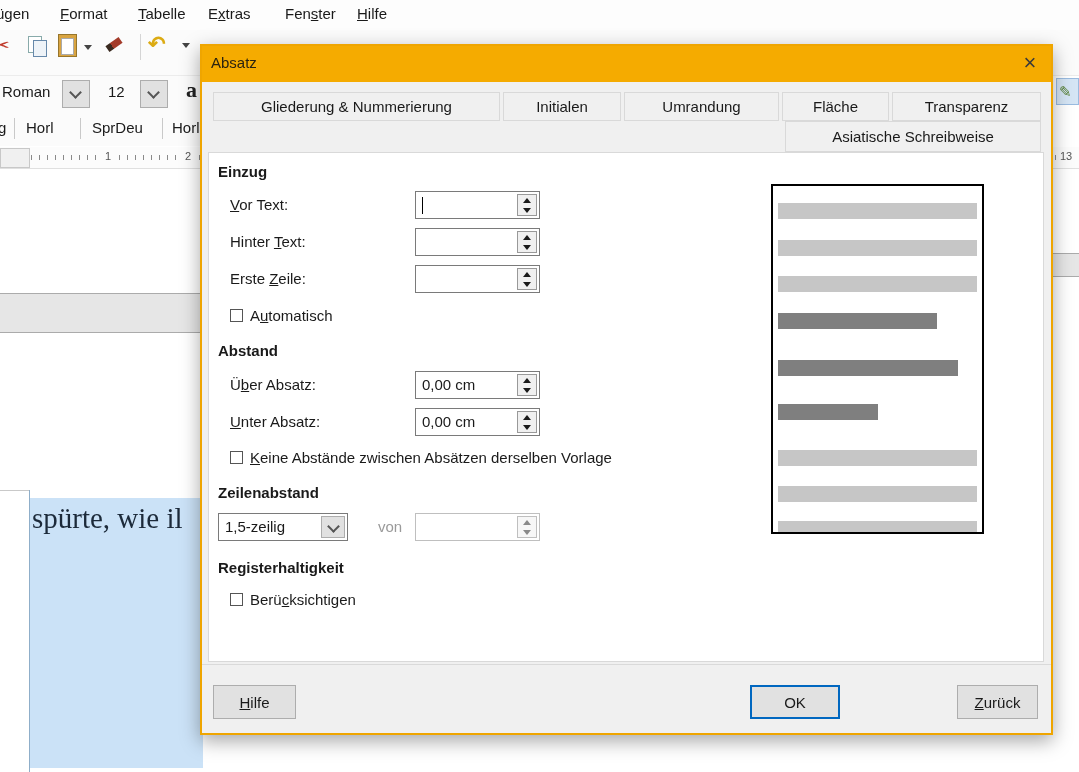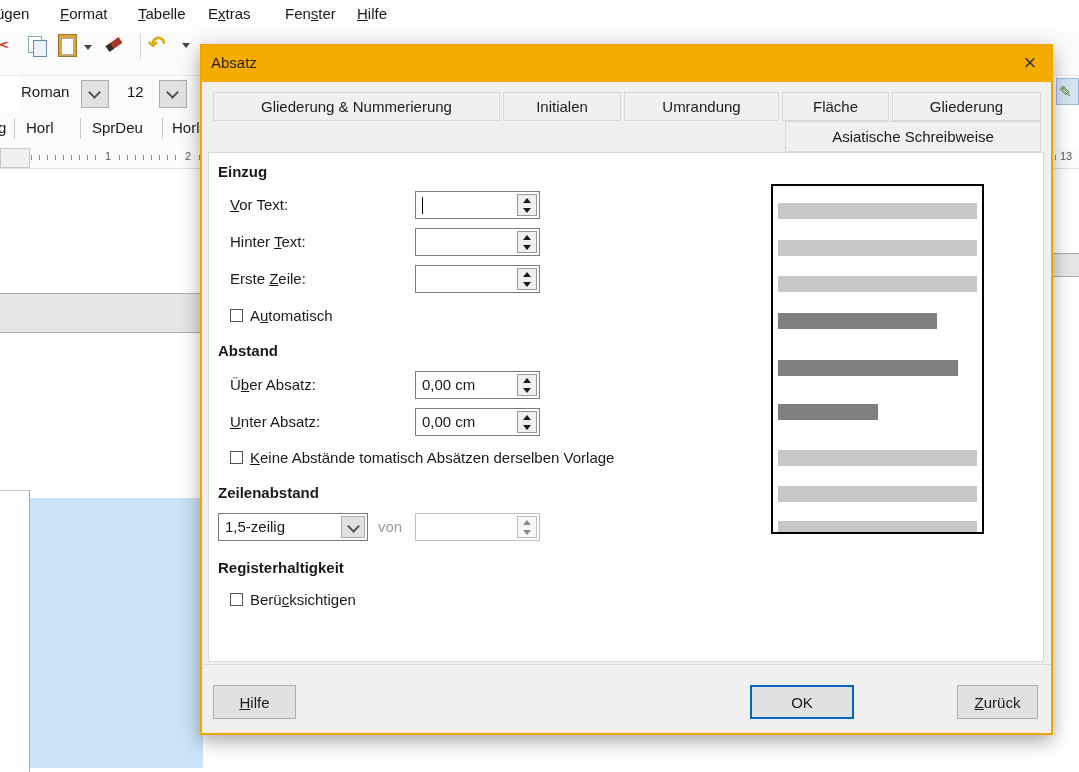--- a/index.html
+++ b/index.html
@@ -7,21 +7,21 @@
          font-family:"Liberation Sans",sans-serif;color:#1a1a1a;font-size:15px;}
   .abs{position:absolute;}
   .mn{text-decoration:underline;}
 
   
   #menubar{left:0;top:0;width:1079px;height:30px;background:#fdfdfd;}
   .menu-item{position:absolute;top:5px;white-space:nowrap;cursor:default;}
   #toolbar{left:0;top:30px;width:1079px;height:45px;background:#fbfbfb;border-bottom:1px solid #ececec;}
   .tb-sep{position:absolute;top:4px;width:1px;height:26px;background:#d5d5d5;}
   .caret-down{position:absolute;width:0;height:0;border-left:4px solid transparent;border-right:4px solid transparent;border-top:5px solid #444;}
-  #fontrow{left:0;top:76px;width:200px;height:37px;background:#fbfbfb;border-bottom:1px solid #ececec;margin-left:19px;}
+  #fontrow{left:0;top:76px;width:200px;height:37px;background:#fbfbfb;border-bottom:1px solid #ececec;}
   .combo-btn{position:absolute;width:26px;height:26px;background:#e1e1e1;border:1px solid #adadad;}
   .chev{position:absolute;width:7px;height:7px;border-right:2px solid #555;border-bottom:2px solid #555;transform:rotate(45deg);}
   #stylerow{left:0;top:113px;width:200px;height:33px;background:#fbfbfb;}
   .style-sep{position:absolute;top:5px;width:1px;height:21px;background:#c9c9c9;}
   
   #ruler{left:0;top:147px;width:1079px;height:21px;background:#fcfcfc;border-bottom:1px solid #e0e0e0;}
   #ruler .ticks{position:absolute;left:0;top:8px;width:1079px;height:5px;
       background:repeating-linear-gradient(to right,transparent 0,transparent 7px,#8a8a8a 7px,#8a8a8a 8px);}
   #ruler .zerobox{position:absolute;left:0;top:1px;width:28px;height:18px;background:#f0f0f0;border:1px solid #c8c8c8;}
   .ruler-num{position:absolute;top:3px;font-size:11px;color:#555;background:#fcfcfc;padding:0 2px;}
@@ -52,21 +52,21 @@
   .spin .val{position:absolute;left:6px;top:4px;}
   .spin-btns{position:absolute;right:2px;top:2px;width:20px;height:22px;background:#f0f0f0;border:1px solid #999;box-sizing:border-box;}
   .spin-half{position:absolute;left:0;width:18px;height:10px;display:flex;align-items:center;justify-content:center;}
   .tri-up{width:0;height:0;border-left:4px solid transparent;border-right:4px solid transparent;border-bottom:5px solid #1a1a1a;}
   .tri-down{width:0;height:0;border-left:4px solid transparent;border-right:4px solid transparent;border-top:5px solid #1a1a1a;}
   .spin.disabled{border-color:#bfbfbf;}
   .spin.disabled .tri-up{border-bottom-color:#8a8a8a;}
   .spin.disabled .tri-down{border-top-color:#8a8a8a;}
   .caret-line{position:absolute;left:6px;top:5px;width:1px;height:17px;background:#000;}
   .checkbox{position:absolute;width:13px;height:13px;background:#fff;border:1px solid #555;box-sizing:border-box;z-index:4;}
-  .combo{position:absolute;width:150px;height:28px;background:#fff;border:1px solid #7a7a7a;box-sizing:border-box;z-index:4;}
+  .combo{position:absolute;width:130px;height:28px;background:#fff;border:1px solid #7a7a7a;box-sizing:border-box;z-index:4;}
   .combo .val{position:absolute;left:6px;top:4px;white-space:nowrap;}
   .combo .btn{position:absolute;right:2px;top:2px;width:24px;height:22px;background:#e1e1e1;border:1px solid #adadad;box-sizing:border-box;}
   #preview{left:569px;top:138px;width:213px;height:350px;background:#fff;border:2px solid #000;box-sizing:border-box;overflow:hidden;z-index:4;}
   .pbar{position:absolute;left:5px;height:16px;}
   #footer-sep{left:0;top:618px;width:849px;height:1px;background:#dadada;}
   .dlg-btn{position:absolute;top:639px;height:34px;background:#e1e1e1;border:1px solid #adadad;box-sizing:border-box;
            display:flex;align-items:center;justify-content:center;cursor:default;}
   .dlg-btn.default{border:2px solid #0067c0;}
   .gray-txt{color:#9a9a9a;}
 </style>
@@ -167,41 +167,42 @@
 
   <div class="abs" style="left:1056px;top:78px;width:21px;height:25px;background:#d5e5f5;border:1px solid #9abbe0;z-index:1;">
     <div class="abs" style="left:2px;top:4px;font-size:15px;color:#557f33;transform:rotate(0deg);">✎</div>
   </div>
 
   <div id="pagegap-left" class="abs"></div>
   <div id="pagegap-right" class="abs"></div>
   <div id="boundary-h" class="abs"></div>
   <div id="boundary-v" class="abs"></div>
   <div id="selection" class="abs" style="background: rgb(203, 226, 247);"></div>
+  <div id="seltext" class="abs">spürte, wie il</div>
 
   <div id="dialog" class="abs" style="border-color: rgb(239, 165, 0);">
     <div id="titlebar" class="abs" style="background: rgb(245, 171, 0);">
       <div id="dlg-title" class="abs">Absatz</div>
       <div id="dlg-close" class="abs">×</div>
     </div>
 
     <div class="tab" style="left:11px;top:46px;width:287px;height:29px;">
         <span>Gliederung &amp; Nummerierung</span>
       </div>
     <div class="tab" style="left:301px;top:46px;width:118px;height:29px;">
         <span>Initialen</span>
       </div>
     <div class="tab" style="left:422px;top:46px;width:155px;height:29px;">
         <span>Umrandung</span>
       </div>
     <div class="tab" style="left:580px;top:46px;width:107px;height:29px;">
         <span>Fläche</span>
       </div>
     <div class="tab" style="left:690px;top:46px;width:149px;height:29px;">
-        <span>Gliederung</span>
+        <span>Transparenz</span>
       </div>
 
     <div class="tab" style="left:437px;top:75px;width:143px;height:31px;margin-top:40px;">
         <span>Textfluss</span>
       </div>
     <div class="tab" style="left:583px;top:75px;width:256px;height:31px;">
         <span>Asiatische Schreibweise</span>
       </div>
 
     <div id="panel" class="abs"></div>
@@ -266,21 +267,21 @@
       <div class="spin-btns">
         <div class="spin-half" style="top:0;">
             <div class="tri-up"></div>
           </div>
         <div class="spin-half" style="top:10px;">
             <div class="tri-down"></div>
           </div>
       </div>
     </div>
     <div class="checkbox" style="left:28px;top:405px;"></div>
-    <div class="lbl" style="left:48px;top:403px;"><span></span><span class="mn">K</span><span>eine Abstände tomatisch Absätzen derselben Vorlage</span></div>
+    <div class="lbl" style="left:48px;top:403px;"><span></span><span class="mn">K</span><span>eine Abstände zwischen Absätzen derselben Vorlage</span></div>
 
     <div class="heading" style="left:16px;top:438px;">Zeilenabstand</div>
     <div class="combo" style="left:16px;top:467px;">
       <span class="val">1,5-zeilig</span>
       <div class="btn">
           <div class="chev" style="left:7px;top:5px;"></div>
         </div>
     </div>
     <div class="lbl gray-txt" style="left:176px;top:472px;">von</div>
     <div class="spin disabled" style="left:213px;top:467px;">
@@ -308,21 +309,21 @@
       <div class="pbar" style="top: 218px; width: 100px; background: rgb(127, 127, 127);"></div>
       <div class="pbar" style="top: 264px; width: 199px; background: rgb(198, 198, 198);"></div>
       <div class="pbar" style="top: 300px; width: 199px; background: rgb(198, 198, 198);"></div>
       <div class="pbar" style="top: 335px; width: 199px; background: rgb(198, 198, 198);"></div>
     </div>
 
     <div id="footer-sep" class="abs"></div>
     <div class="dlg-btn" style="left:11px;width:83px;">
         <span><span class="mn">H</span><span>ilfe</span></span>
       </div>
-    <div class="dlg-btn default" style="left:548px;width:104px;">
+    <div class="dlg-btn default" style="left:548px;width:90px;">
         <span>OK</span>
       </div>
     <div class="dlg-btn" style="left:755px;width:81px;">
         <span><span class="mn">Z</span><span>urück</span></span>
       </div>
   </div>
 
 </div>
 
 </body></html>

